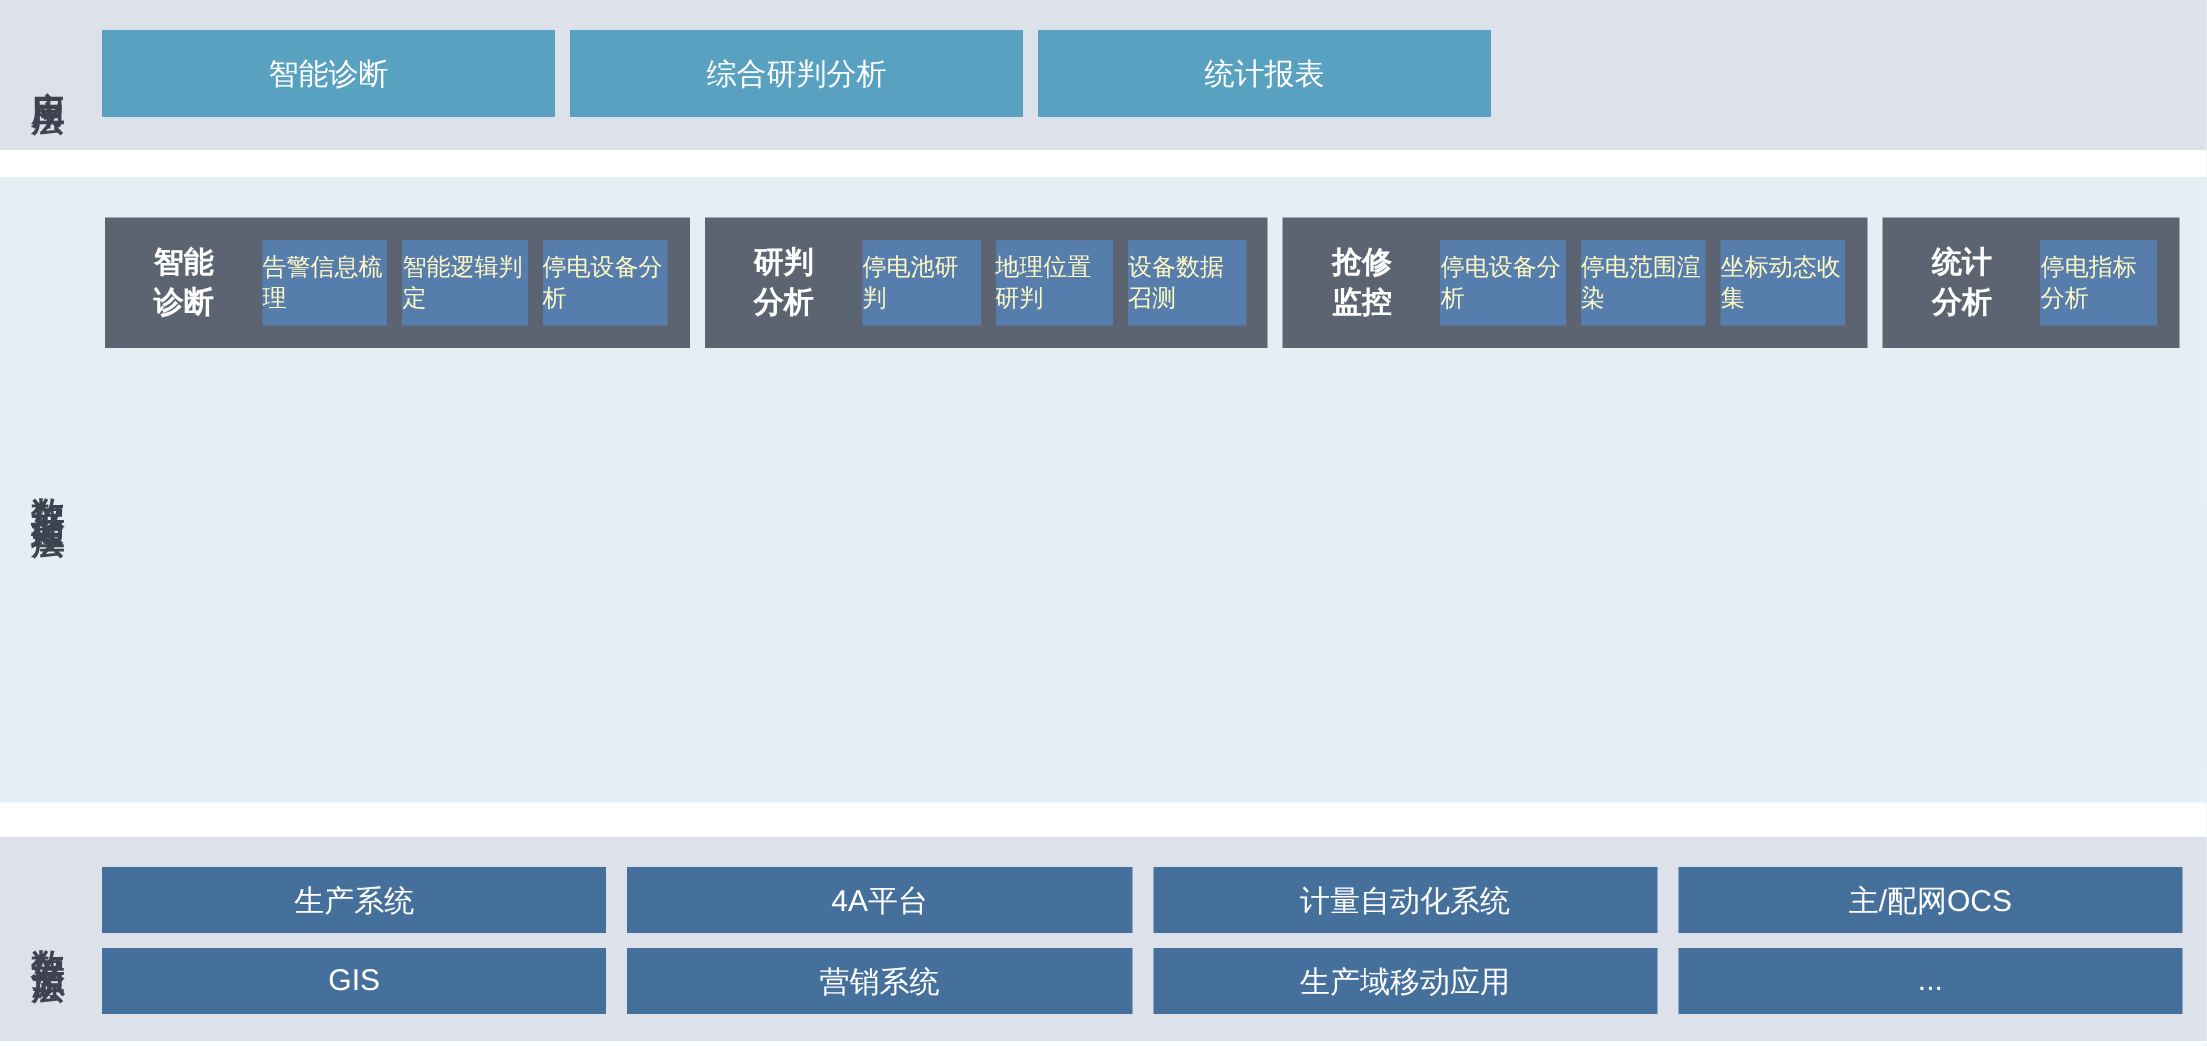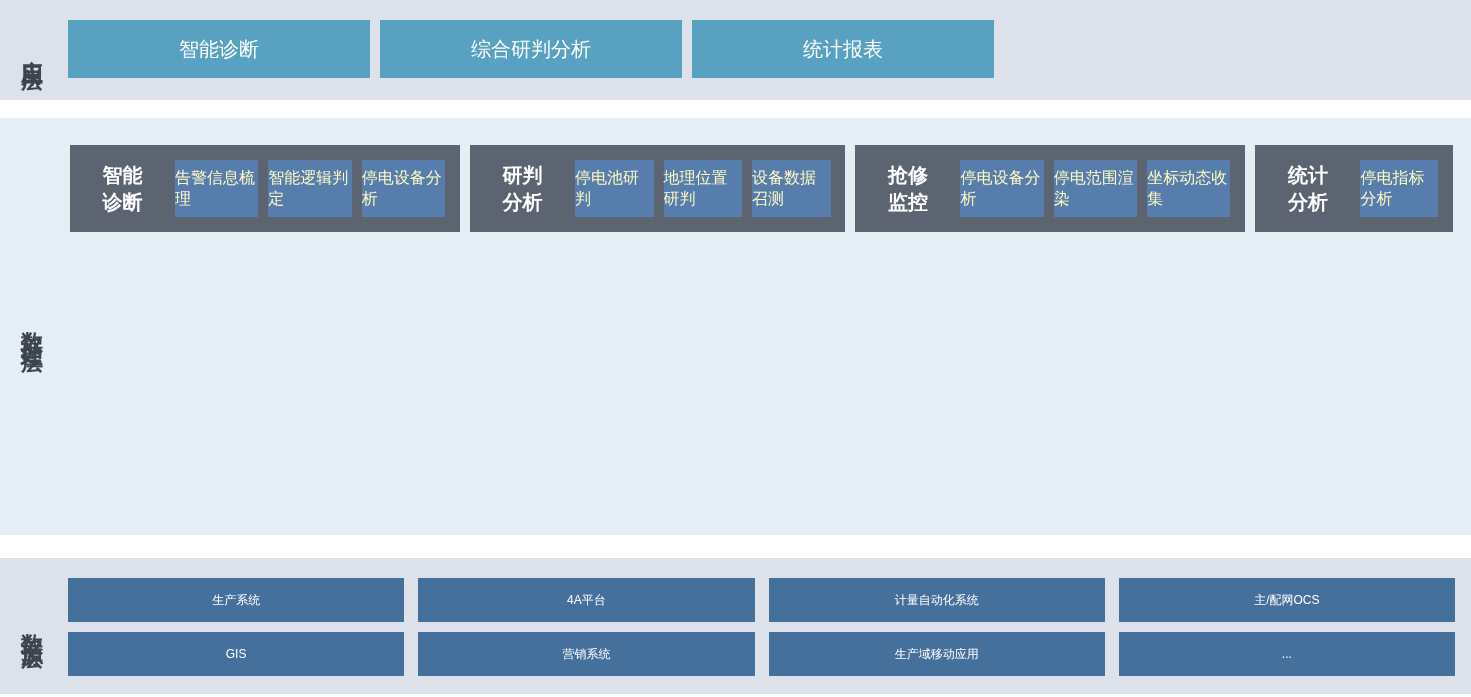--- a/index.html
+++ b/index.html
@@ -53,21 +53,21 @@
   .pbox.dashed {
     flex:2.035; background:#44699c; border:2px dashed #ffffff;
   }
 
   
   .source-grid {
     position:absolute; left:68px; top:20px; width:1387px;
     display:grid; grid-template-columns:repeat(4,1fr); gap:10px 14px;
   }
   .sbox {
-    height:44px; background:#46709c; color:#ffffff; font-size:12px;
+    height:44px; background:#46709c; color:#ffffff; font-size:20px;
     display:flex; align-items:center; justify-content:center;
   }
 </style>
 </head>
 <body>
 
 <div class="band band-app">
   <div class="vlabel">应用层</div>
   <div class="app-buttons">
     <div class="app-btn w1">智能诊断</div>

